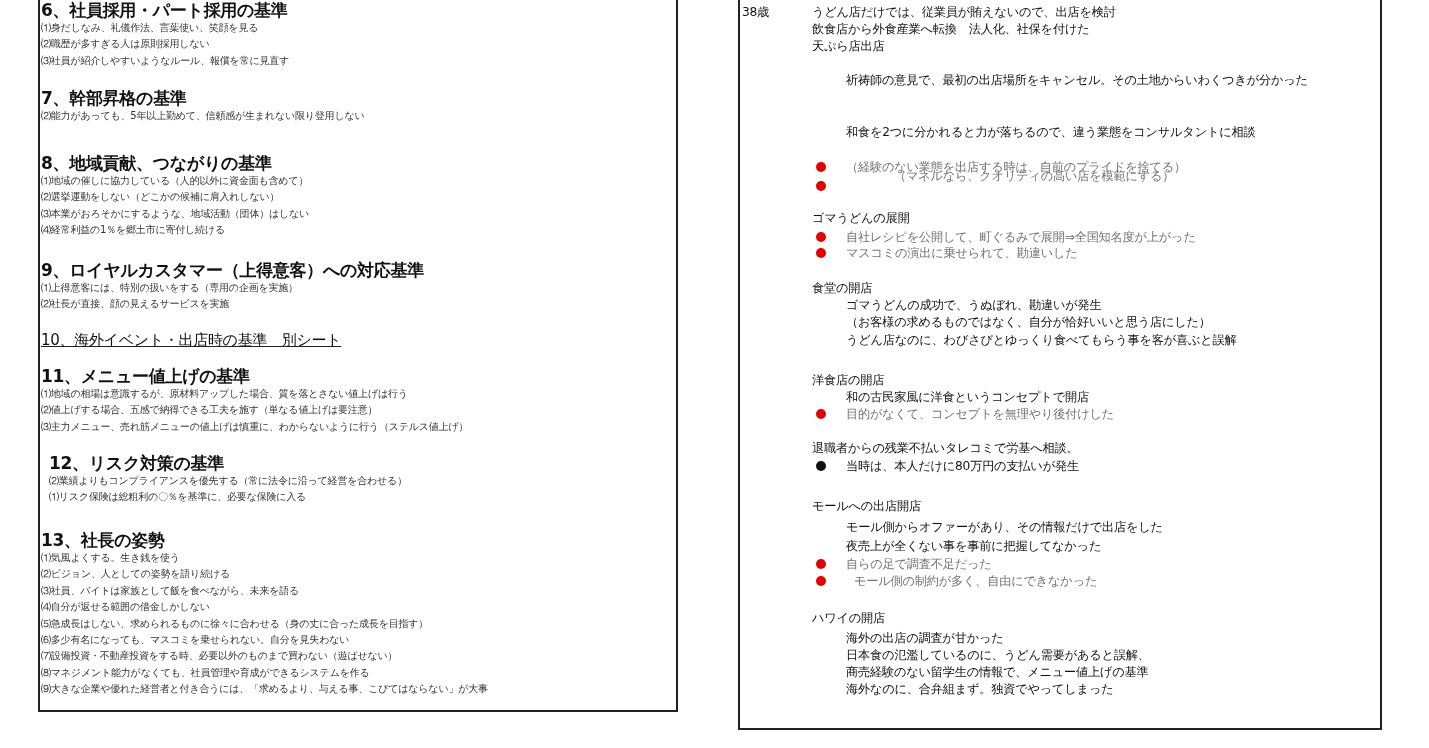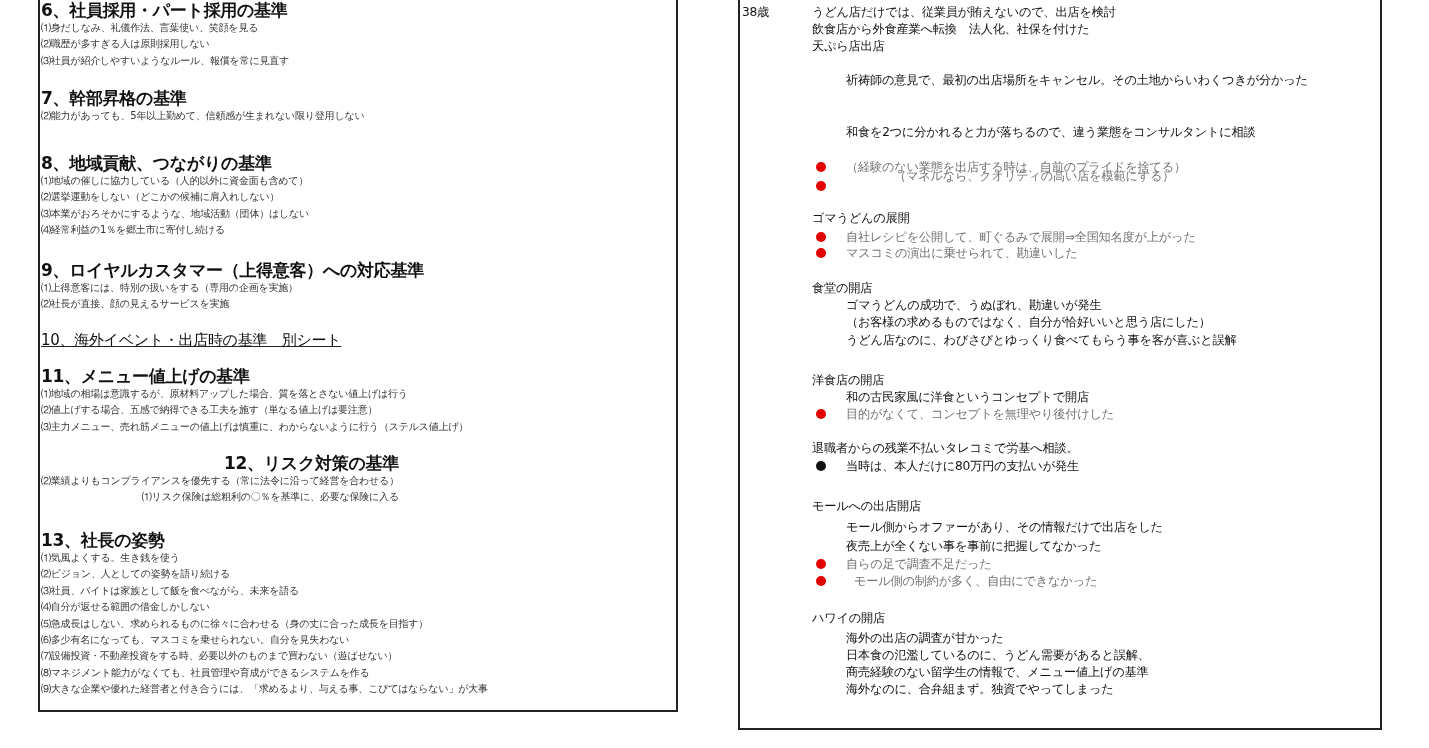--- a/index.html
+++ b/index.html
@@ -45,21 +45,21 @@
     </div>
     <div style="position: absolute; left: 0px; top: 330px; text-decoration: underline;">
       <div class="sec-h plain">10、海外イベント・出店時の基準　別シート</div>
     </div>
     <div style="position: absolute; left: 0px; top: 366px;">
       <div class="sec-h">11、メニュー値上げの基準</div>
       <div class="item">⑴地域の相場は意識するが、原材料アップした場合、質を落とさない値上げは行う</div>
       <div class="item">⑵値上げする場合、五感で納得できる工夫を施す（単なる値上げは要注意）</div>
       <div class="item">⑶主力メニュー、売れ筋メニューの値上げは慎重に、わからないように行う（ステルス値上げ）</div>
     </div>
-    <div style="position: absolute; left: 0px; top: 453px; text-align: right;">
+    <div style="position: absolute; left: 8px; top: 453px;">
       <div class="sec-h">12、リスク対策の基準</div>
       <div class="item">⑵業績よりもコンプライアンスを優先する（常に法令に沿って経営を合わせる）</div>
       <div class="item">⑴リスク保険は総粗利の〇％を基準に、必要な保険に入る</div>
     </div>
     <div style="position: absolute; left: 0px; top: 530px;">
       <div class="sec-h">13、社長の姿勢</div>
       <div class="item">⑴気風よくする。生き銭を使う</div>
       <div class="item">⑵ビジョン、人としての姿勢を語り続ける</div>
       <div class="item">⑶社員、バイトは家族として飯を食べながら、未来を語る</div>
       <div class="item">⑷自分が返せる範囲の借金しかしない</div>

